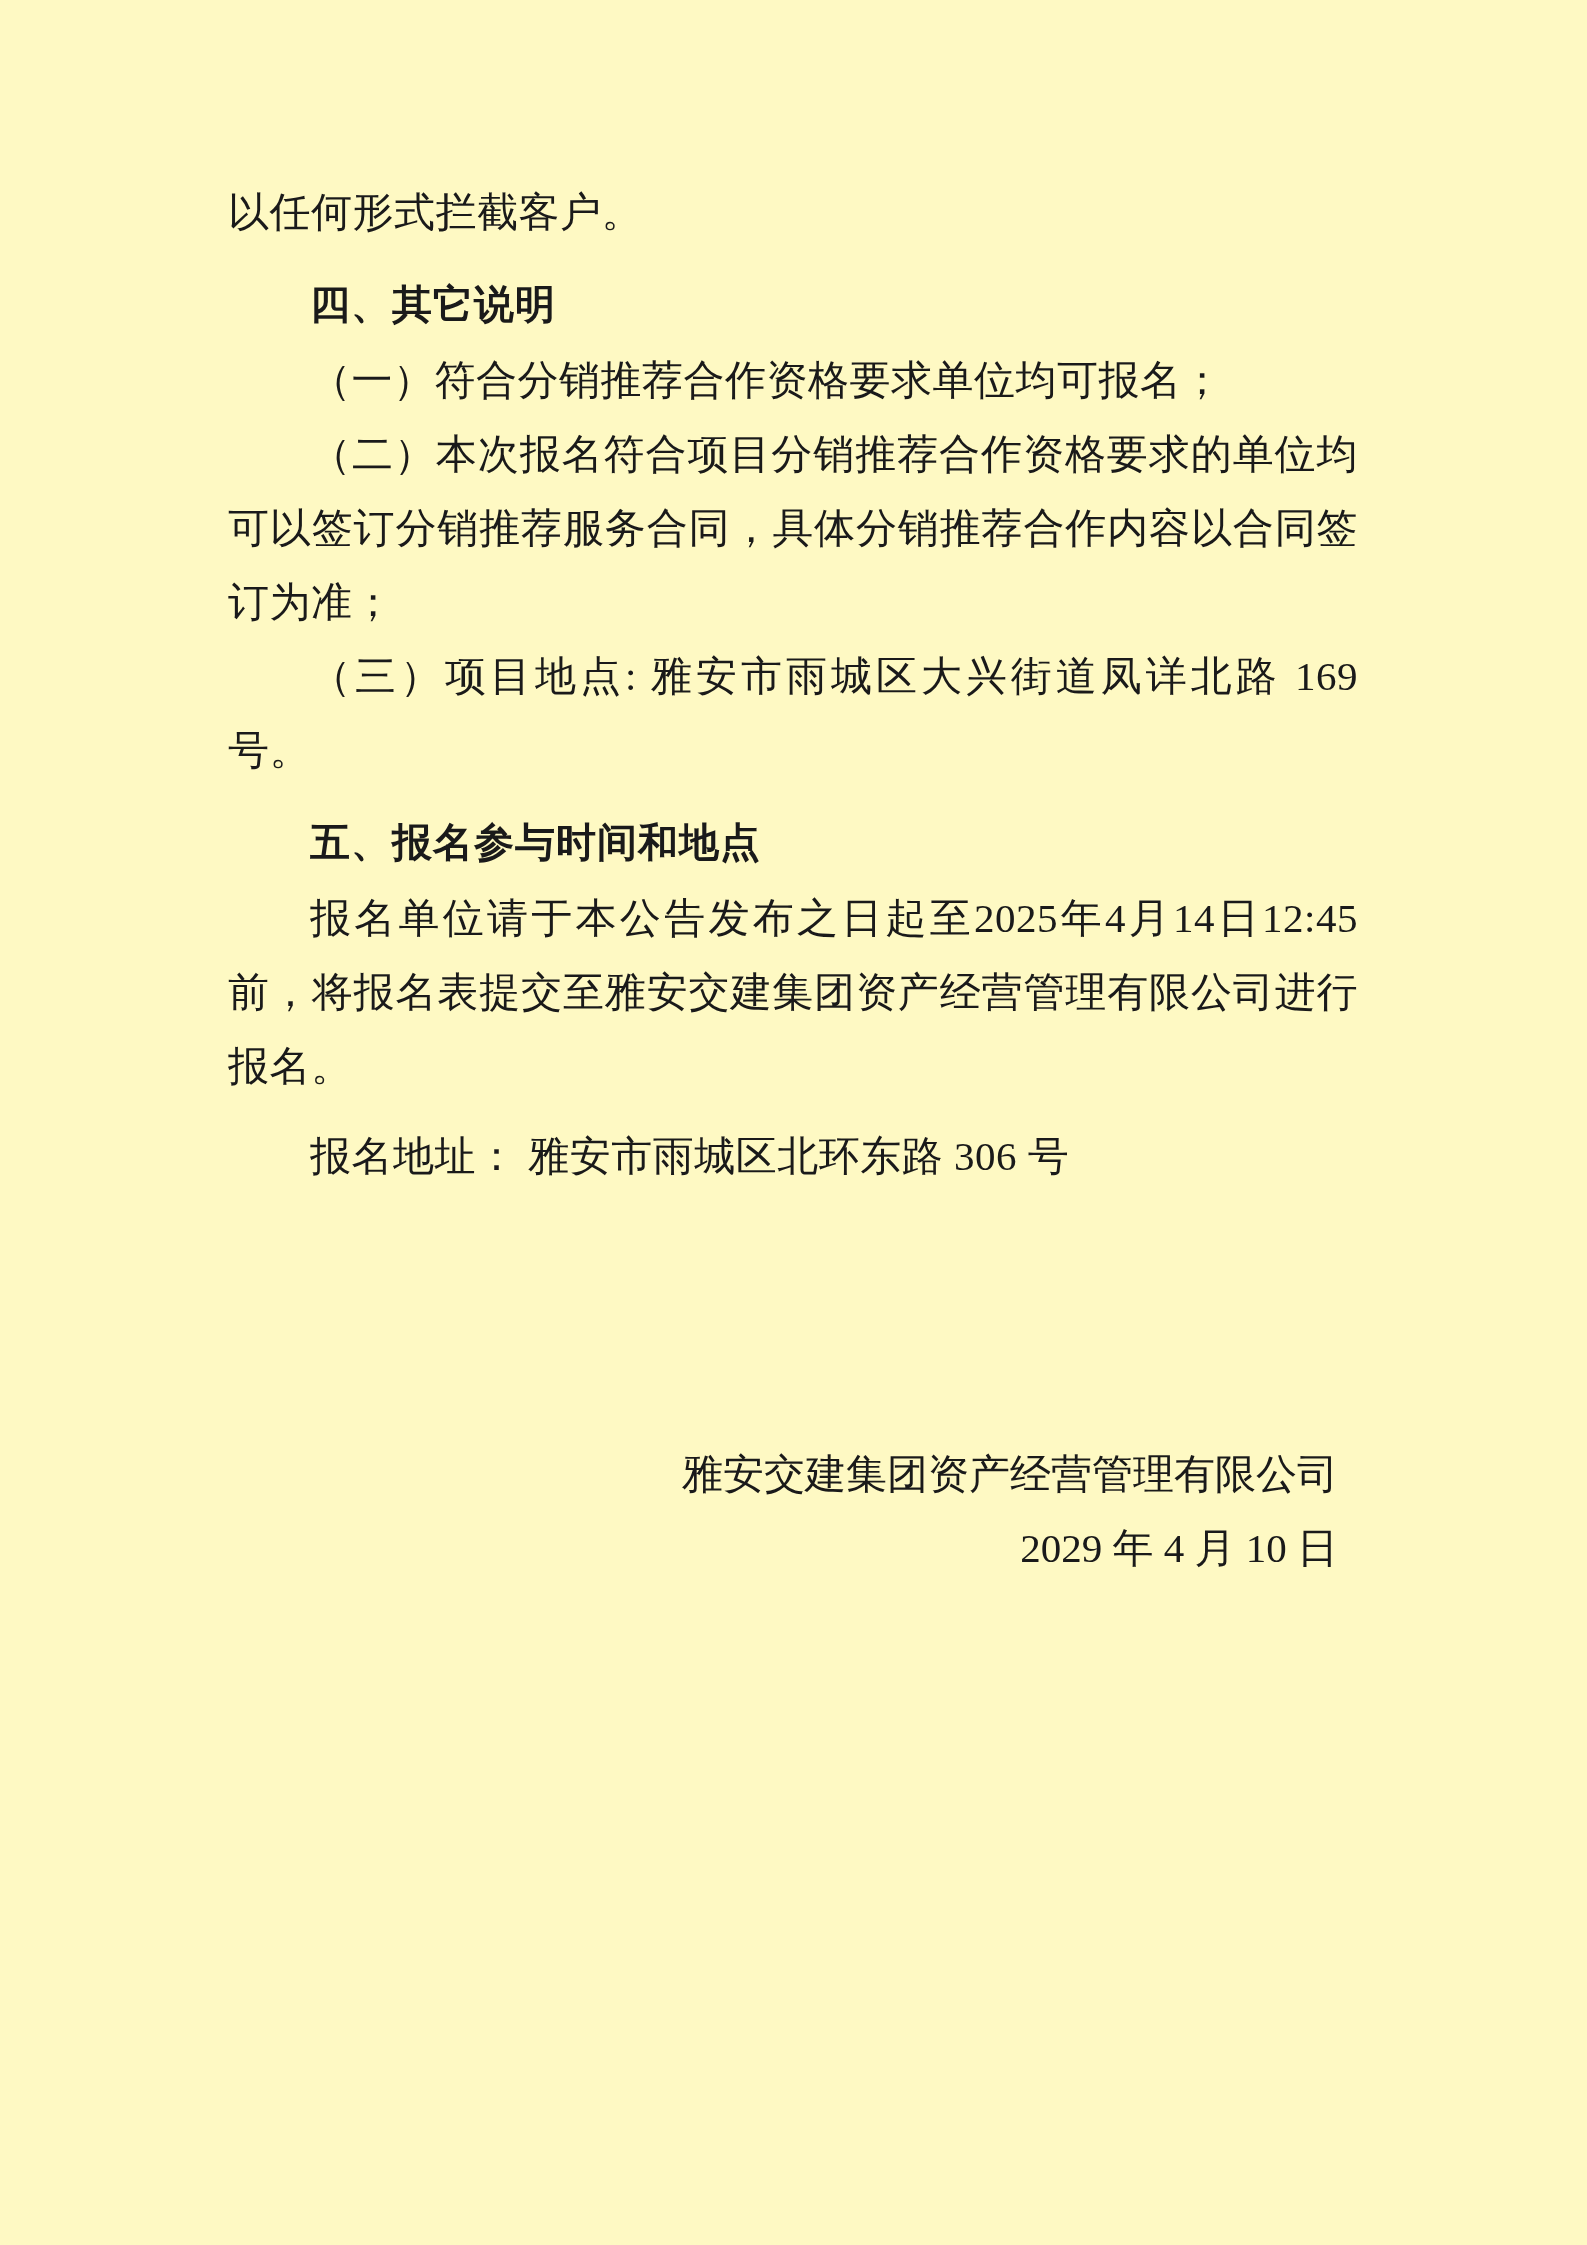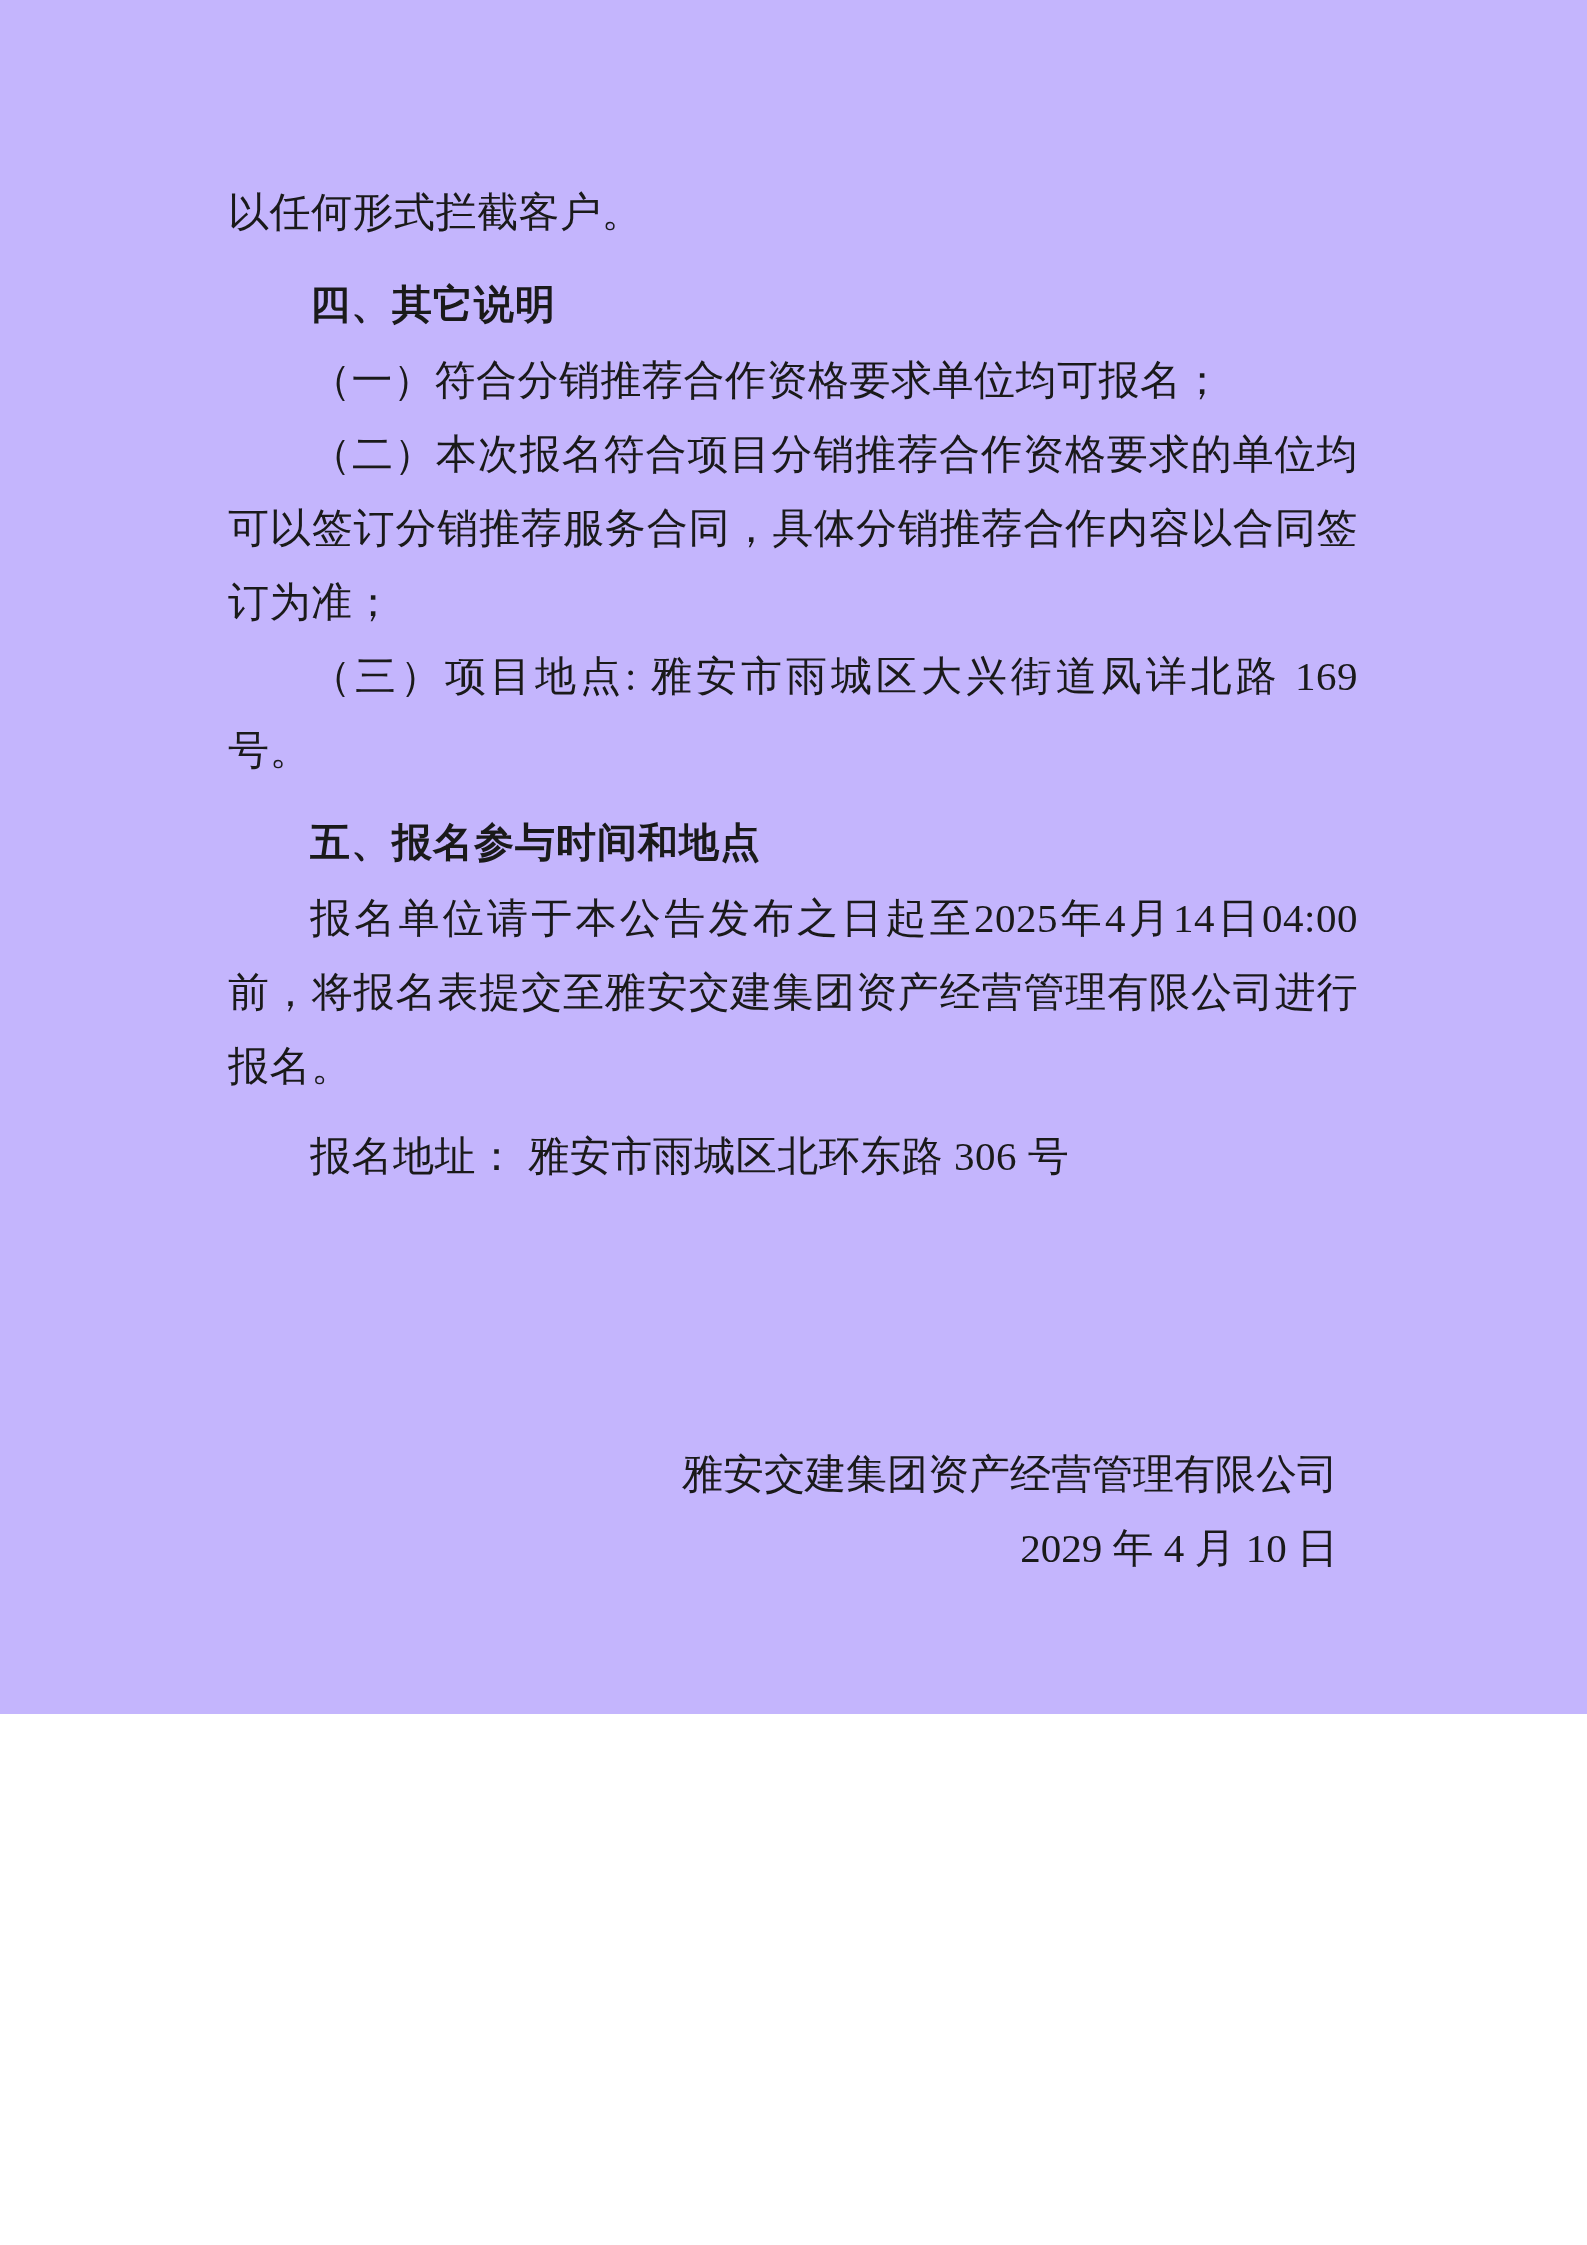--- a/index.html
+++ b/index.html
@@ -3,22 +3,22 @@
 <meta charset="utf-8">
 <style>
   html, body {
     margin: 0;
     padding: 0;
     background: #ffffff;
   }
   .page {
     position: relative;
     width: 1587px;
-    height: 1714px;
-    background: #c4b5fd;
+    height: 2245px;
+    background: #fef9c3;
     margin: 0 auto;
     overflow: hidden;
     font-family: "Liberation Serif", "DejaVu Serif", serif;
     color: #1a1a1a;
   }
   .content {
     position: absolute;
     left: 228px;
     top: 175px;
     width: 1130px;
@@ -75,21 +75,21 @@
     <p class="body-line para indent">（一）符合分销推荐合作资格要求单位均可报名；</p>
 
     <p class="body-line para indent">（二）本次报名符合项目分销推荐合作资格要求的单位均可以签订分销推荐服务合同，具体分销推荐合作内容以合同签订为准；</p>
 
     <p class="body-line para indent">（三）项目地点: 雅安市雨城区大兴街道凤详北路 169 号。</p>
 
     <div class="gap-sm"></div>
 
     <h2 class="heading">五、报名参与时间和地点</h2>
 
-    <p class="body-line para indent">报名单位请于本公告发布之日起至2025年4月14日04:00 前，将报名表提交至雅安交建集团资产经营管理有限公司进行报名。</p>
+    <p class="body-line para indent">报名单位请于本公告发布之日起至2025年4月14日12:45 前，将报名表提交至雅安交建集团资产经营管理有限公司进行报名。</p>
 
     <div class="gap-sm"></div>
 
     <p class="body-line para indent">报名地址： 雅安市雨城区北环东路 306 号</p>
 
     <div class="gap-md"></div>
 
 
     <div class="gap-md"></div>
 

